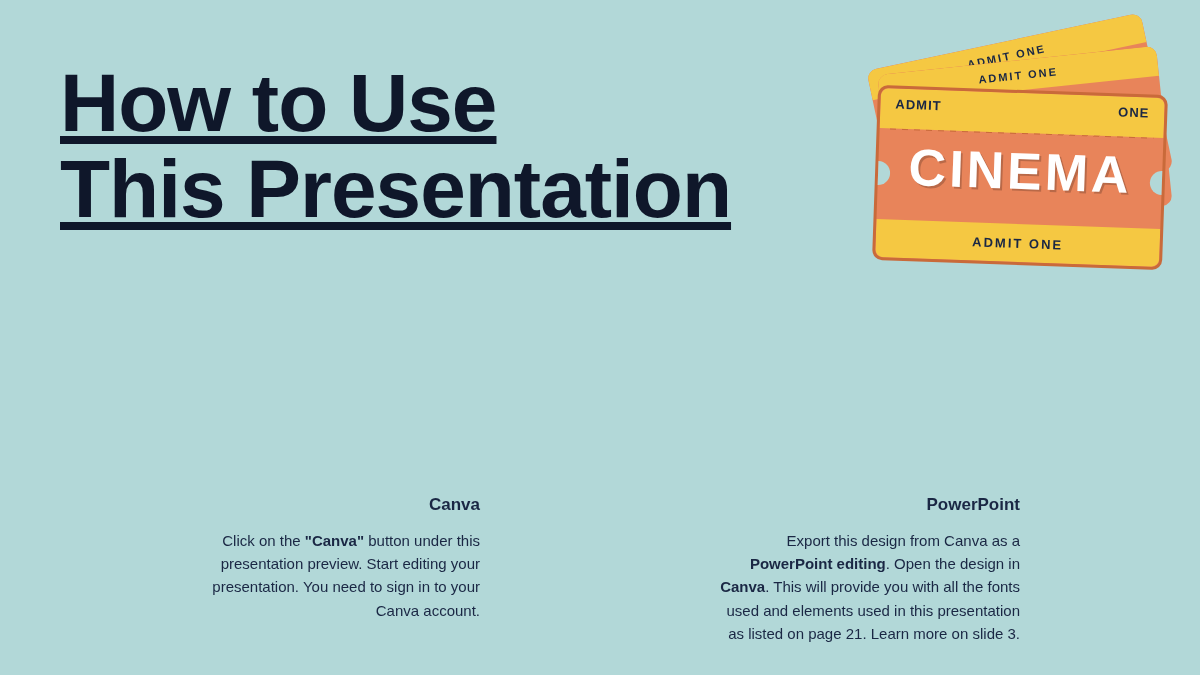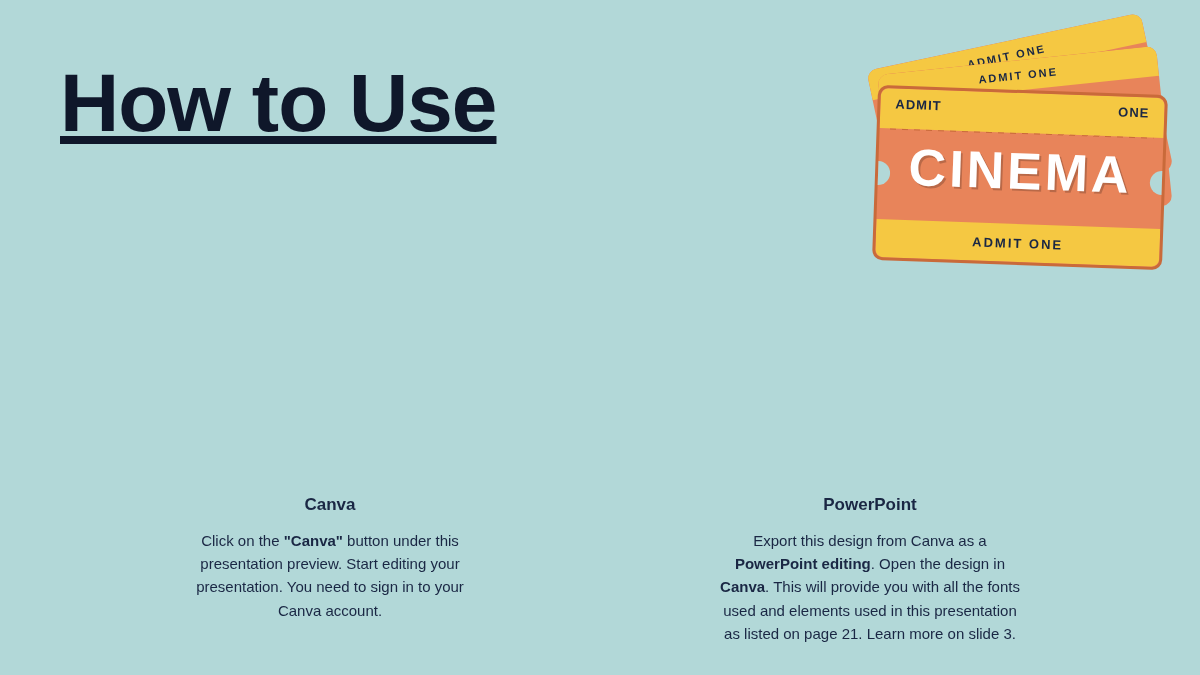--- a/index.html
+++ b/index.html
@@ -180,21 +180,21 @@
       bottom: 30px;
       left: 0;
       right: 0;
       display: flex;
       justify-content: space-around;
       padding: 0 60px;
     }
 
     .card {
       width: 300px;
-      text-align: center;
+      text-align: right;
     }
 
     .card-title {
       font-size: 17px;
       font-weight: 900;
       color: #1a2744;
       font-family: 'Arial Black', 'Arial', sans-serif;
       margin-bottom: 14px;
     }
 
@@ -209,20 +209,21 @@
     .card-body strong {
       font-weight: 900;
       font-family: 'Arial Black', Arial, sans-serif;
     }
   </style>
 </head>
 <body>
 
 <div class="main-title">
   <div>How to Use</div>
+  <div>This Presentation</div>
 </div>
 
 <div class="ticket-container">
 
   <div class="ticket ticket-back1">
     <div style="position:absolute;top:0;right:0;width:100%;height:30px;background:#f5c842;border-radius:8px 8px 0 0;display:flex;align-items:center;justify-content:center;">
       <span style="font-size:11px;font-weight:900;color:#1a2744;font-family:'Arial Black',sans-serif;letter-spacing:2px;">ADMIT ONE</span>
     </div>
   </div>
 

